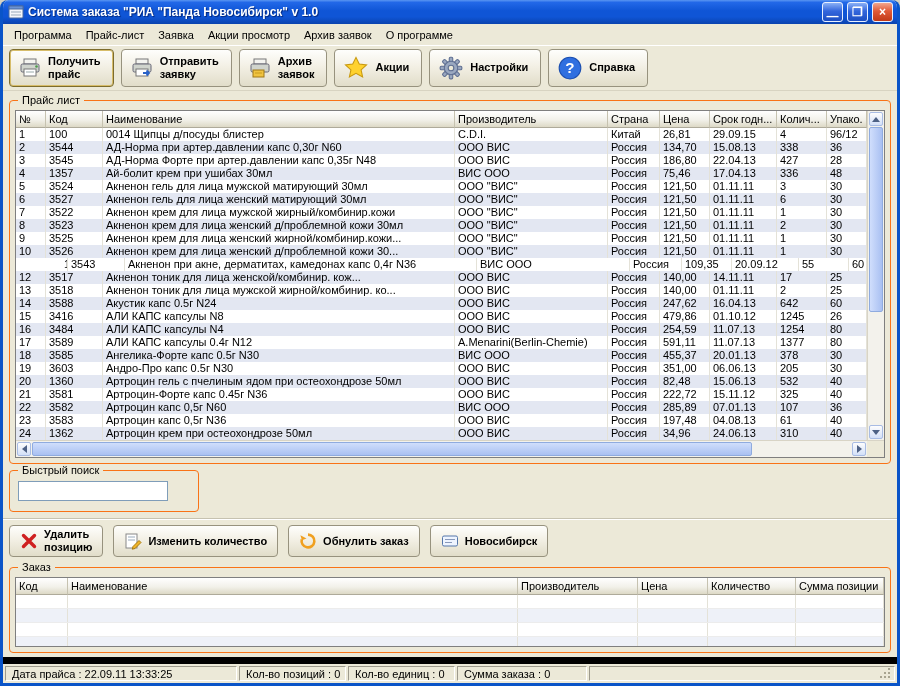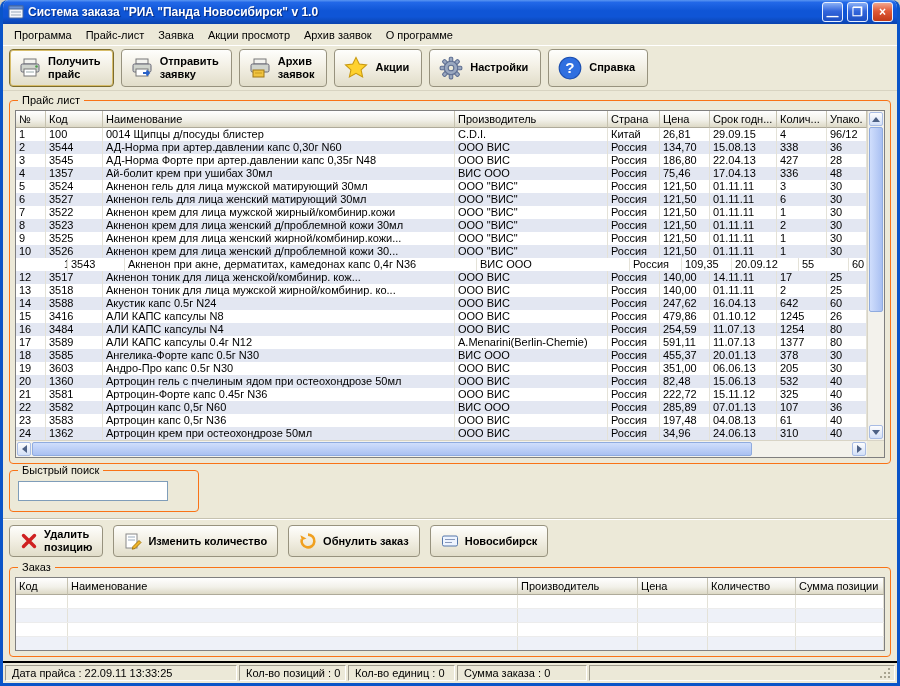--- a/index.html
+++ b/index.html
@@ -117,21 +117,21 @@
   .action-btn .lbl { white-space:pre-line; text-align:left; line-height:1.15; }
 
   
   .order-group { margin:8px 6px 4px; flex:1; min-height:0; padding:9px 5px 5px; }
   .order-frame { height:100%; border:1px solid #7f7f7f; background:#fff; overflow:hidden; display:flex; flex-direction:column; }
   .order-frame .tbody { flex:1; }
   .order-frame .tr { height:14px; border-bottom:1px solid #ececec; }
   .order-frame .tr.alt { background:#eef1f8; }
 
   
-  .statusbar { flex:0 0 22px; display:flex; gap:2px; padding:2px; background:#ece9d8; border-top:2px solid #000000; }
+  .statusbar { flex:0 0 22px; display:flex; gap:2px; padding:2px; background:#ece9d8; border-top:7px solid #000000; }
   .status-panel {
     border:1px solid; border-color:#9d9a8c #fff #fff #9d9a8c;
     display:flex; align-items:center; padding:0 6px; white-space:nowrap; overflow:hidden;
   }
   .sp1 { flex:0 0 232px; } .sp2 { flex:0 0 107px; } .sp3 { flex:0 0 107px; } .sp4 { flex:0 0 130px; }
   .sp-fill { flex:1; justify-content:flex-end; padding-right:2px; }
 
   .icon { display:inline-flex; align-items:center; justify-content:center; }
 </style>
 </head>

